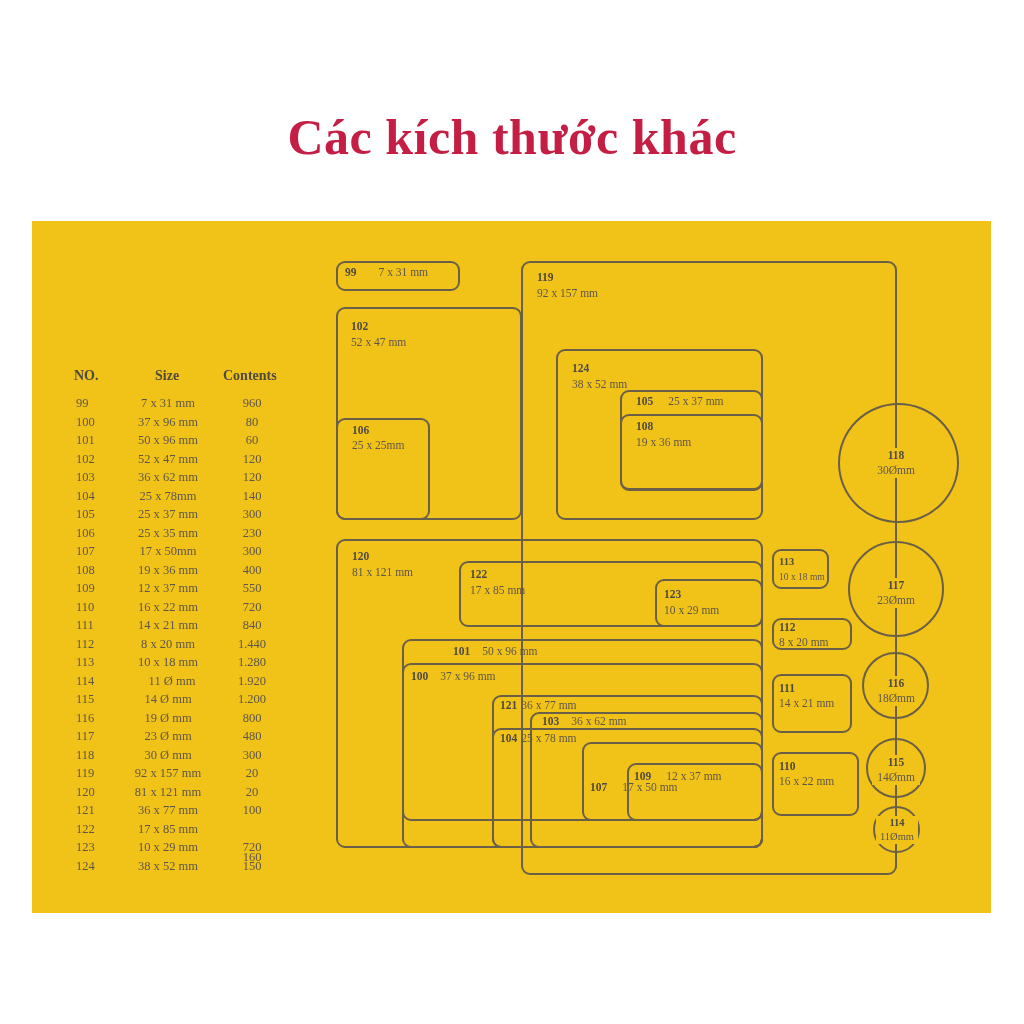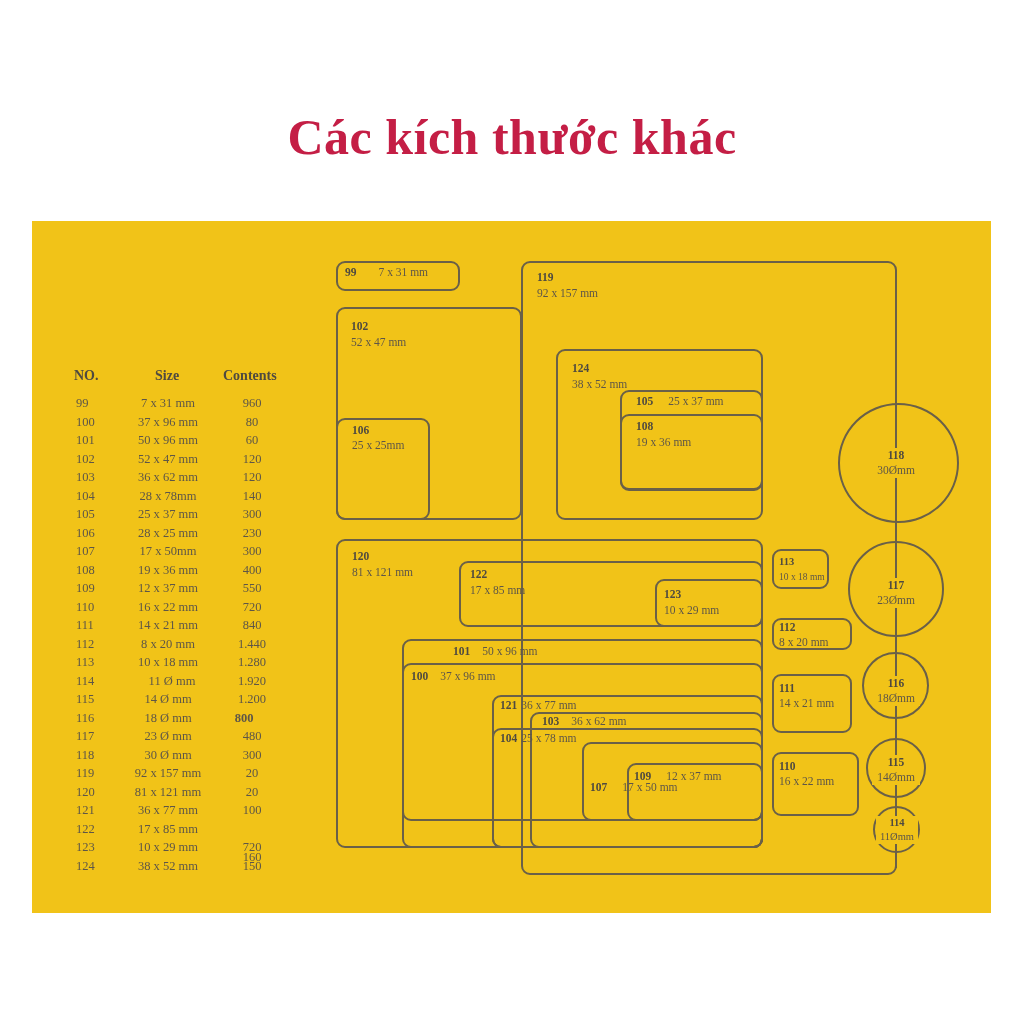--- a/index.html
+++ b/index.html
@@ -52,31 +52,31 @@
         <div class="c" style="left: 56px; width: 100px;">52 x 47 mm</div>
         <div class="c" style="left: 160px; width: 60px;">120</div>
       </div>
       <div class="row" style="top: 102px;">
         <div class="c" style="left: 14px; width: 44px; text-align: left;">103</div>
         <div class="c" style="left: 56px; width: 100px;">36 x 62 mm</div>
         <div class="c" style="left: 160px; width: 60px;">120</div>
       </div>
       <div class="row" style="top: 120.5px;">
         <div class="c" style="left: 14px; width: 44px; text-align: left;">104</div>
-        <div class="c" style="left: 56px; width: 100px;">28 x 78mm</div>
+        <div class="c" style="left: 56px; width: 100px;">25 x 78mm</div>
         <div class="c" style="left: 160px; width: 60px;">140</div>
       </div>
       <div class="row" style="top: 139px;">
         <div class="c" style="left: 14px; width: 44px; text-align: left;">105</div>
         <div class="c" style="left: 56px; width: 100px;">25 x 37 mm</div>
         <div class="c" style="left: 160px; width: 60px;">300</div>
       </div>
       <div class="row" style="top: 157.5px;">
         <div class="c" style="left: 14px; width: 44px; text-align: left;">106</div>
-        <div class="c" style="left: 56px; width: 100px;">28 x 25 mm</div>
+        <div class="c" style="left: 56px; width: 100px;">25 x 35 mm</div>
         <div class="c" style="left: 160px; width: 60px;">230</div>
       </div>
       <div class="row" style="top: 176px;">
         <div class="c" style="left: 14px; width: 44px; text-align: left;">107</div>
         <div class="c" style="left: 56px; width: 100px;">17 x 50mm</div>
         <div class="c" style="left: 160px; width: 60px;">300</div>
       </div>
       <div class="row" style="top: 194.5px;">
         <div class="c" style="left: 14px; width: 44px; text-align: left;">108</div>
         <div class="c" style="left: 56px; width: 100px;">19 x 36 mm</div>
@@ -112,22 +112,22 @@
         <div class="c" style="left: 60px; width: 100px;">11 Ø mm</div>
         <div class="c" style="left: 160px; width: 60px;">1.920</div>
       </div>
       <div class="row" style="top: 324px;">
         <div class="c" style="left: 14px; width: 44px; text-align: left;">115</div>
         <div class="c" style="left: 56px; width: 100px;">14 Ø mm</div>
         <div class="c" style="left: 160px; width: 60px;">1.200</div>
       </div>
       <div class="row" style="top: 342.5px;">
         <div class="c" style="left: 14px; width: 44px; text-align: left;">116</div>
-        <div class="c" style="left: 56px; width: 100px;">18 Ø mm</div>
-        <div class="c" style="left: 152px; width: 60px; font-weight: bold;">800</div>
+        <div class="c" style="left: 56px; width: 100px;">19 Ø mm</div>
+        <div class="c" style="left: 160px; width: 60px;">800</div>
       </div>
       <div class="row" style="top: 361px;">
         <div class="c" style="left: 14px; width: 44px; text-align: left;">117</div>
         <div class="c" style="left: 56px; width: 100px;">23 Ø mm</div>
         <div class="c" style="left: 160px; width: 60px;">480</div>
       </div>
       <div class="row" style="top: 379.5px;">
         <div class="c" style="left: 14px; width: 44px; text-align: left;">118</div>
         <div class="c" style="left: 56px; width: 100px;">30 Ø mm</div>
         <div class="c" style="left: 160px; width: 60px;">300</div>

